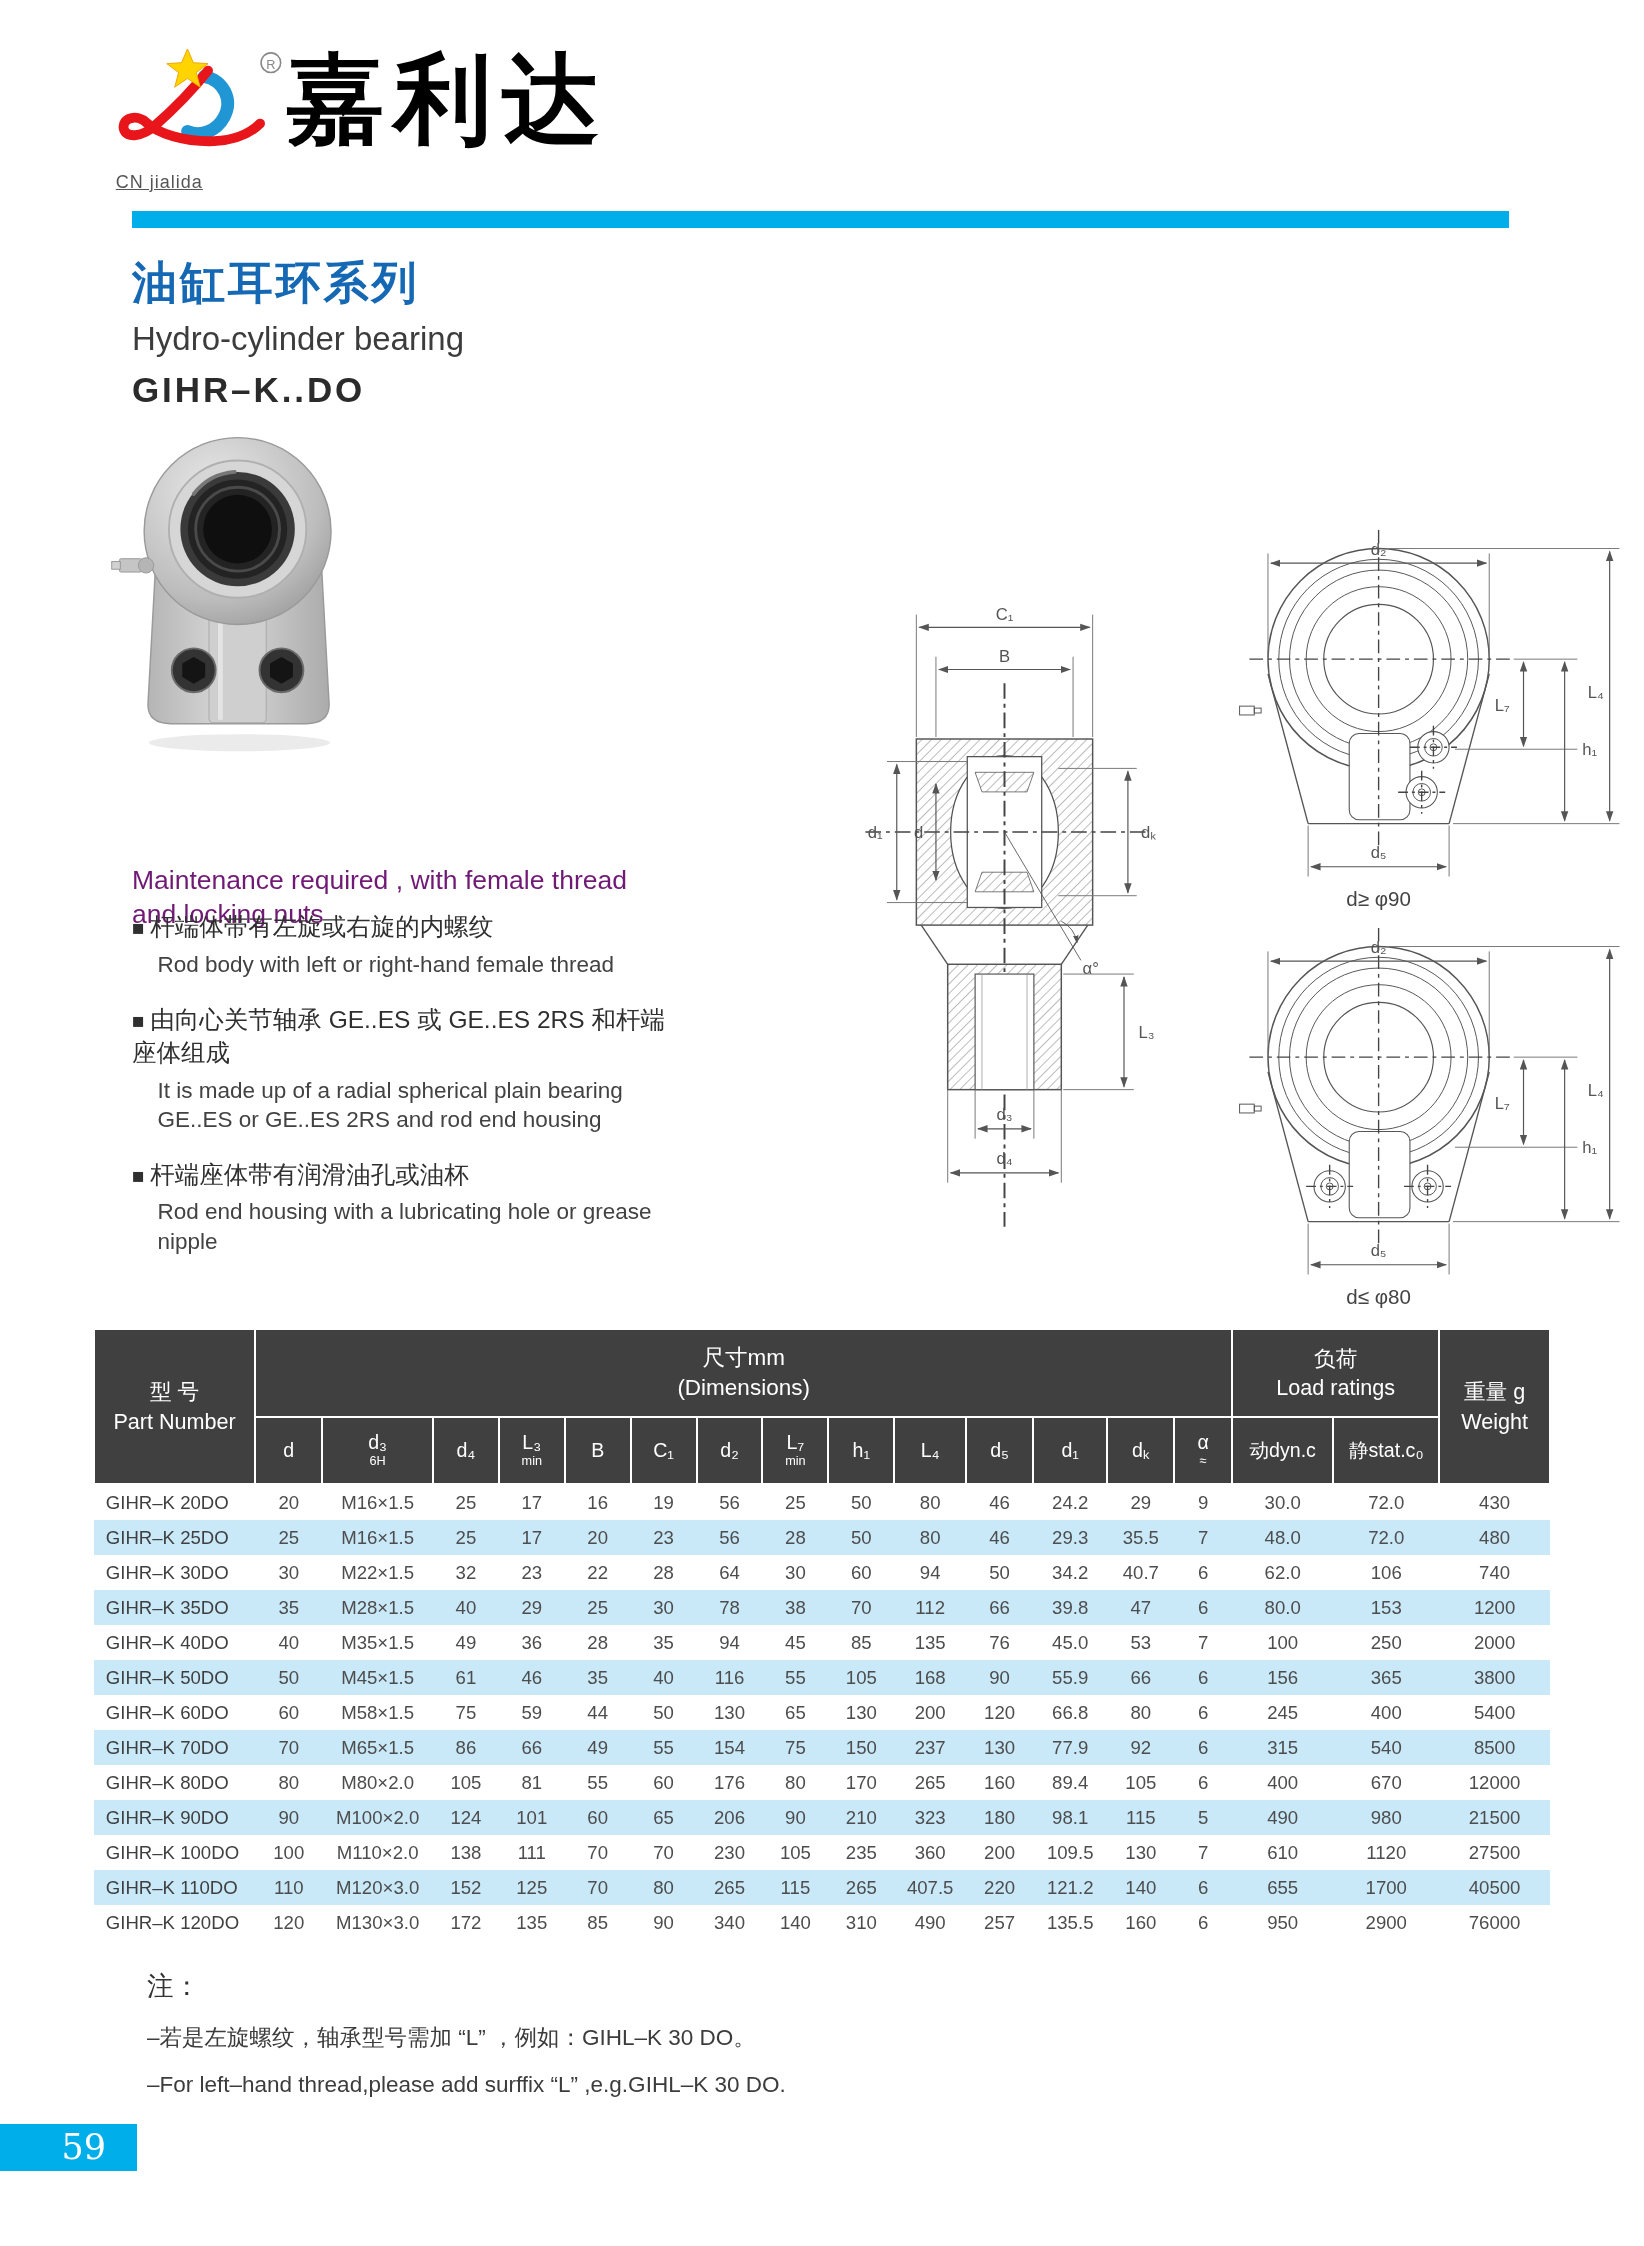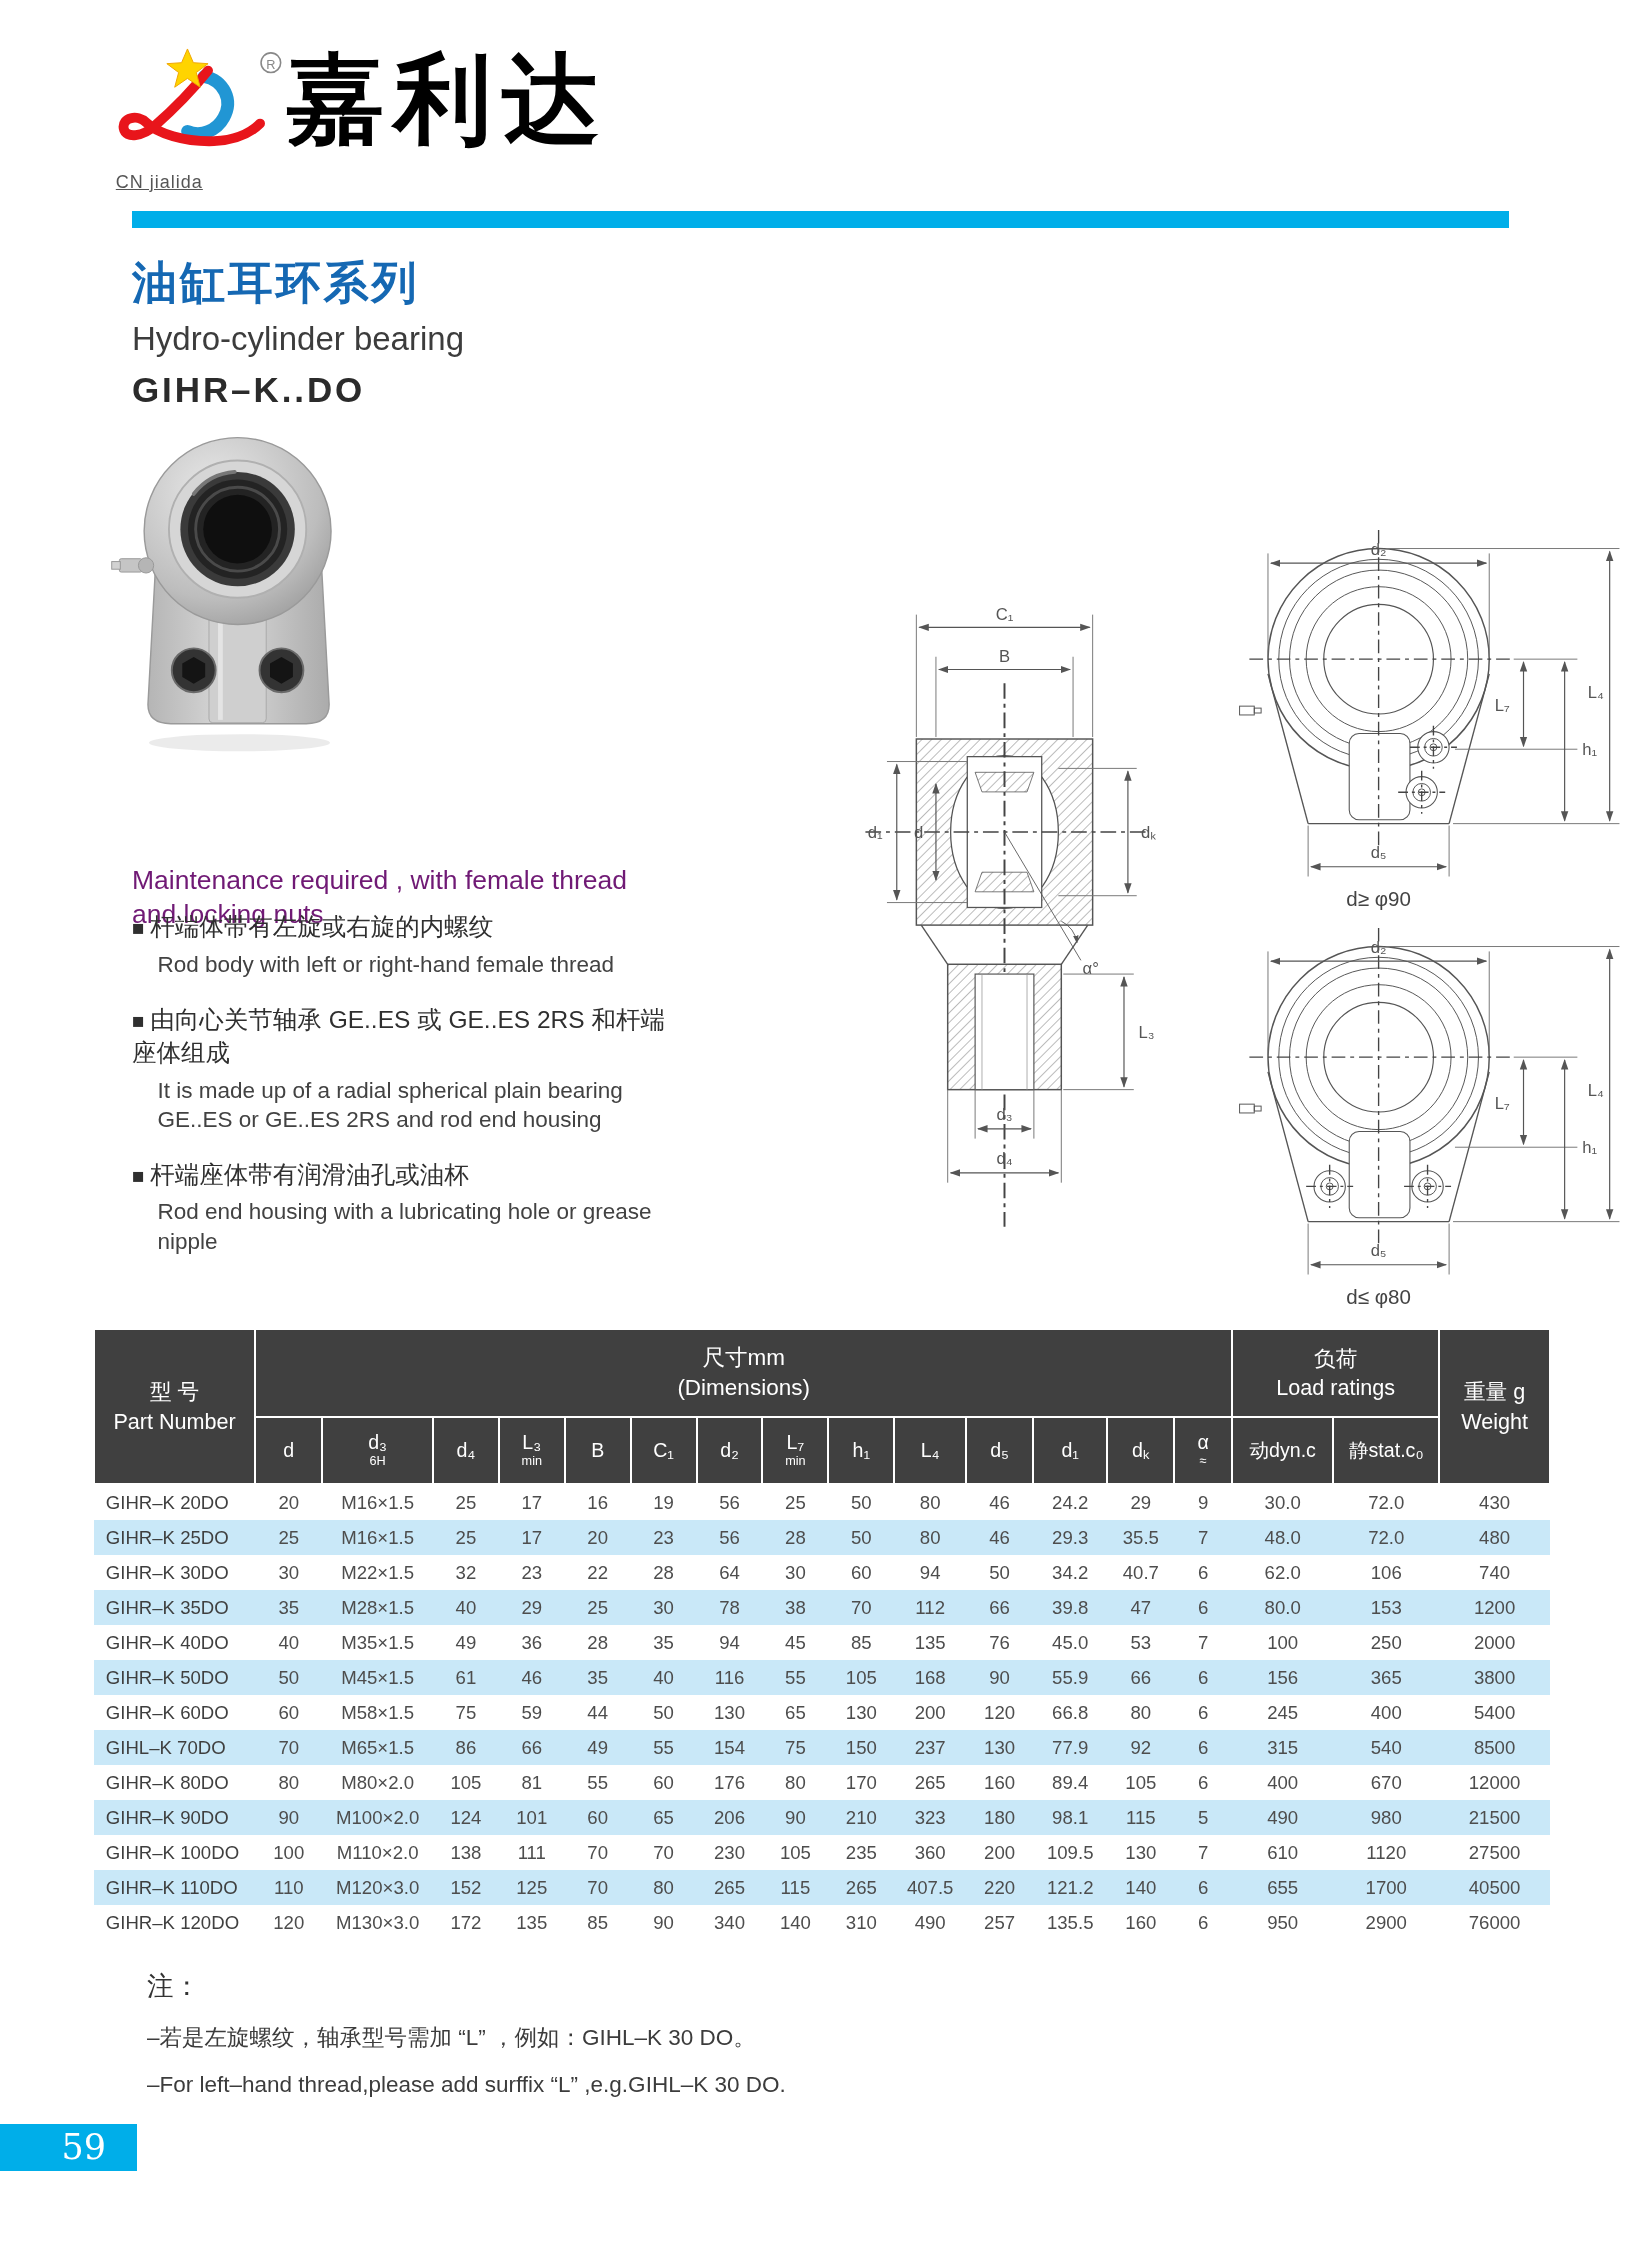--- a/index.html
+++ b/index.html
@@ -552,21 +552,21 @@
             <td>200</td>
             <td>120</td>
             <td>66.8</td>
             <td>80</td>
             <td>6</td>
             <td>245</td>
             <td>400</td>
             <td>5400</td>
           </tr>
           <tr class="alt">
-            <td class="part">GIHL–K 70DO</td>
+            <td class="part">GIHR–K 70DO</td>
             <td>70</td>
             <td>M65×1.5</td>
             <td>86</td>
             <td>66</td>
             <td>49</td>
             <td>55</td>
             <td>154</td>
             <td>75</td>
             <td>150</td>
             <td>237</td>

